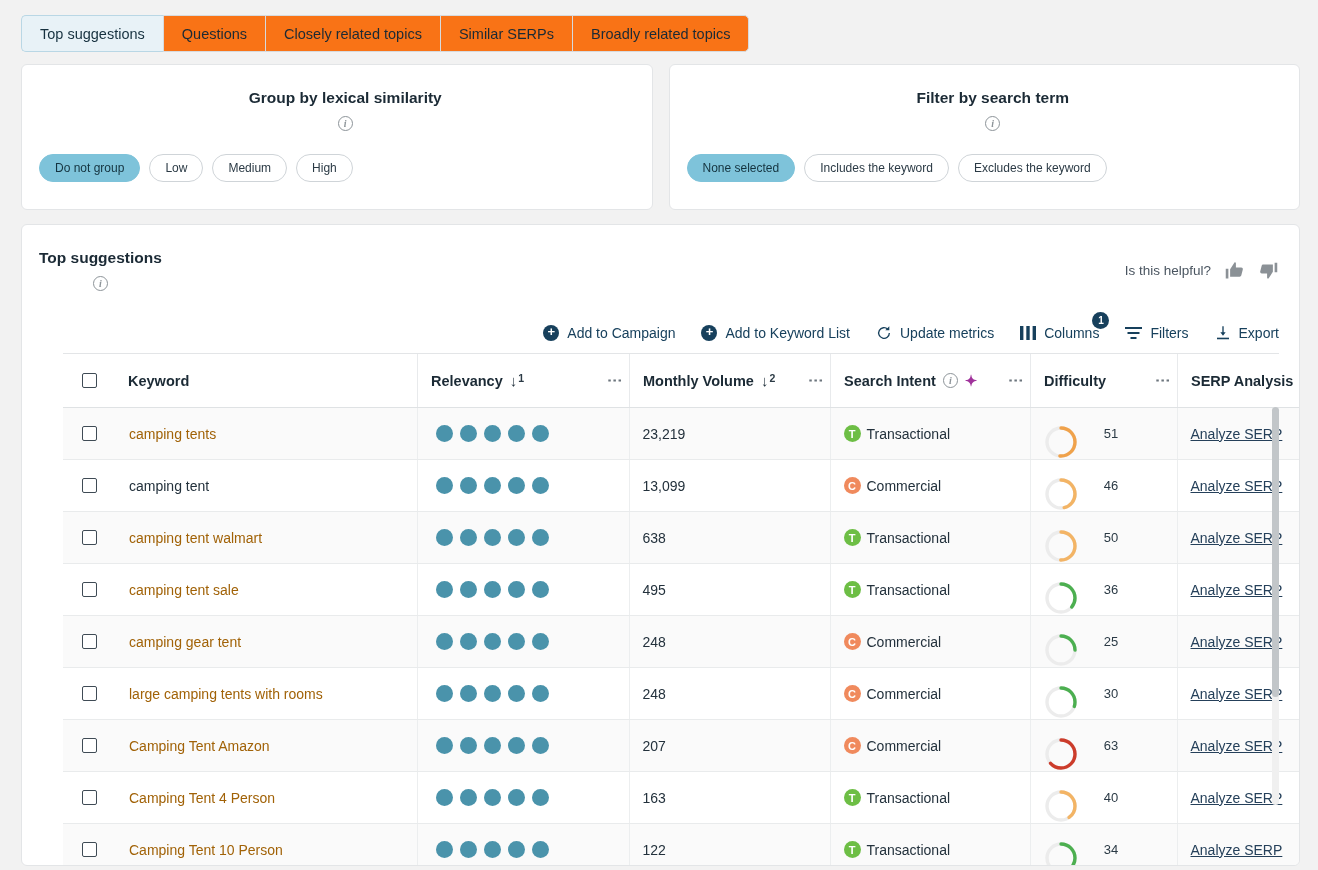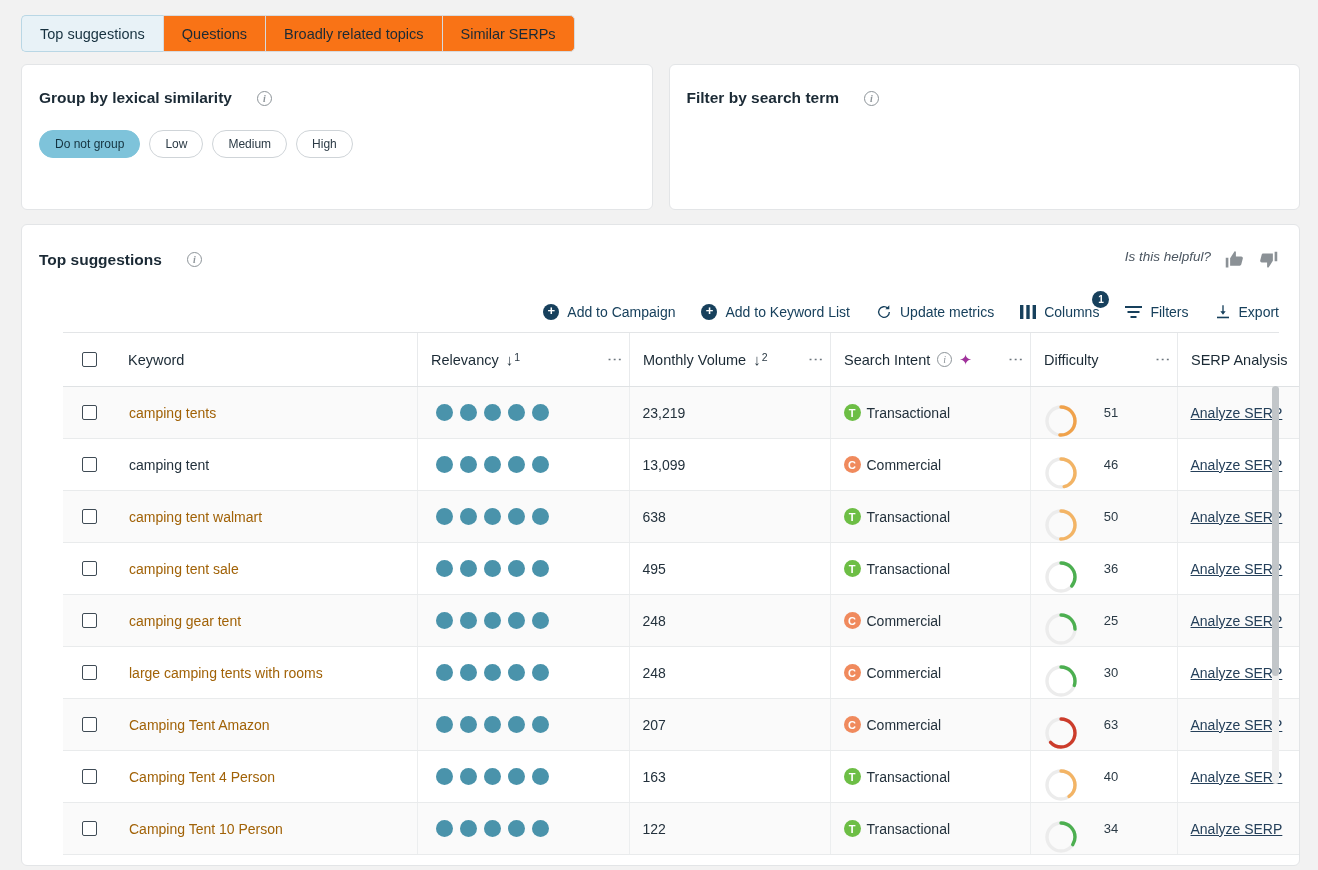--- a/index.html
+++ b/index.html
@@ -44,23 +44,24 @@
     gap: 16px;
     padding: 12px 18px 0 21px;
   }
   .card {
     background: #fff;
     border: 1px solid #e3e5e7;
     border-radius: 6px;
   }
   .filter-card { flex: 1; height: 146px; padding: 24px 0 0 17px; }
   .card-title {
-    display: flex; align-items: center; gap: 25px;
+    display: flex; align-items: center; gap: 9px;
     font-size: 15.5px; font-weight: bold; color: #1b2a35;
     margin-bottom: 23px;
+    flex-direction: column;
   }
   .info-icon {
     width: 15px; height: 15px; border-radius: 50%;
     border: 1.3px solid #8d9499;
     color: #8d9499; font-size: 10px; font-style: italic;
     display: flex; align-items: center; justify-content: center;
     font-family: "Liberation Serif", serif;
     flex: 0 0 auto;
   }
   .pills { display: flex; gap: 9px; }
@@ -85,21 +86,21 @@
     position: relative;
     overflow: hidden;
   }
   .main-head {
     display: flex; align-items: center;
     padding: 24px 20px 0 17px;
   }
   .main-head .card-title { margin-bottom: 0; }
   .helpful {
     margin-left: auto;
-    display: flex; gap: 13px; font-style: italic;
+    display: flex; align-items: center; gap: 13px;
   }
   .helpful-label { font-size: 13.5px; color: #4a5560; }
   .thumb { width: 21px; height: 21px; cursor: pointer; }
 
   
   .toolbar {
     display: flex; align-items: center; justify-content: flex-end;
     gap: 26px;
     padding: 22px 20px 0 0;
     height: 62px;
@@ -127,21 +128,21 @@
 
   
   .table-wrap {
     margin: 0 20px 0 41px;
     border-top: 1px solid #e3e5e7;
     position: relative;
   }
   table { border-collapse: collapse; width: 100%; table-layout: fixed; }
   thead th {
     height: 53px;
-    font-size: 14.5px; font-weight: normal; color: #1b2a35;
+    font-size: 14.5px; font-weight: bold; color: #1b2a35;
     text-align: left;
     border-bottom: 1px solid #dfe2e4;
     background: #fff;
     padding: 0;
     vertical-align: middle;
   }
   .th-inner {
     display: flex; align-items: center; gap: 7px;
     padding-left: 13px; height: 53px;
     border-left: 1px solid #e8eaec;
@@ -225,22 +226,23 @@
   }
 </style>
 </head>
 <body>
 
 <div class="page">
 
   <div class="tabbar">
     <div class="tab">Top suggestions</div>
     <div class="tab">Questions</div>
+    <div class="tab">Closely related topics</div>
+    <div class="tab">Similar SERPs</div>
     <div class="tab">Broadly related topics</div>
-    <div class="tab">Similar SERPs</div>
   </div>
 
   <div class="filters-row">
 
     <div class="card filter-card">
       <div class="card-title">
         <span>Group by lexical similarity</span>
         <span class="info-icon">i</span>
       </div>
       <div class="pills">
@@ -248,20 +250,25 @@
         <div class="pill">Low</div>
         <div class="pill">Medium</div>
         <div class="pill">High</div>
       </div>
     </div>
 
     <div class="card filter-card">
       <div class="card-title">
         <span>Filter by search term</span>
         <span class="info-icon">i</span>
+      </div>
+      <div class="pills">
+        <div class="pill active">None selected</div>
+        <div class="pill">Includes the keyword</div>
+        <div class="pill">Excludes the keyword</div>
       </div>
     </div>
   </div>
 
   <div class="card main-card">
 
     <div class="main-head">
       <div class="card-title">
         <span>Top suggestions</span>
         <span class="info-icon">i</span>

